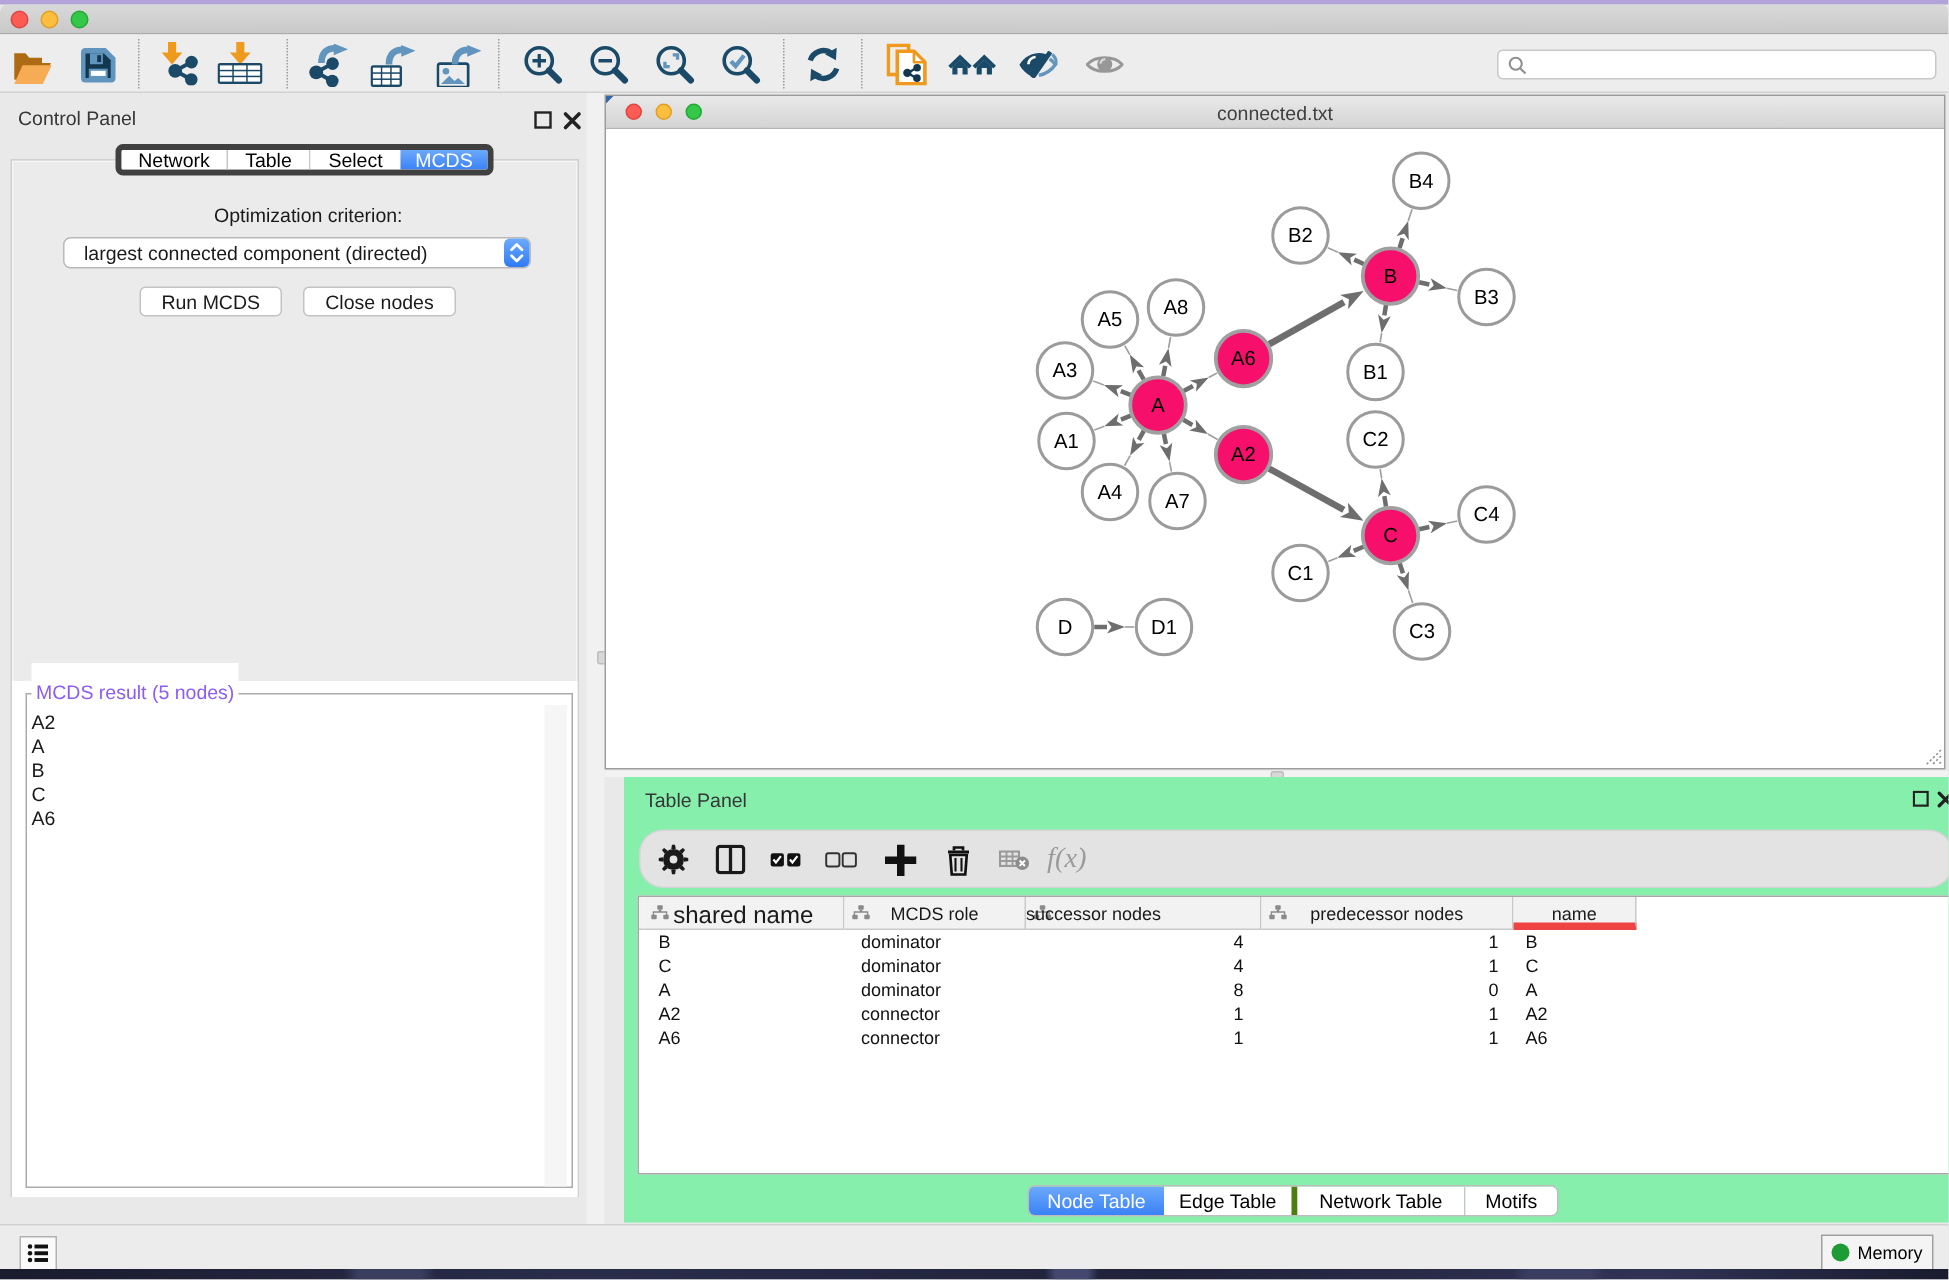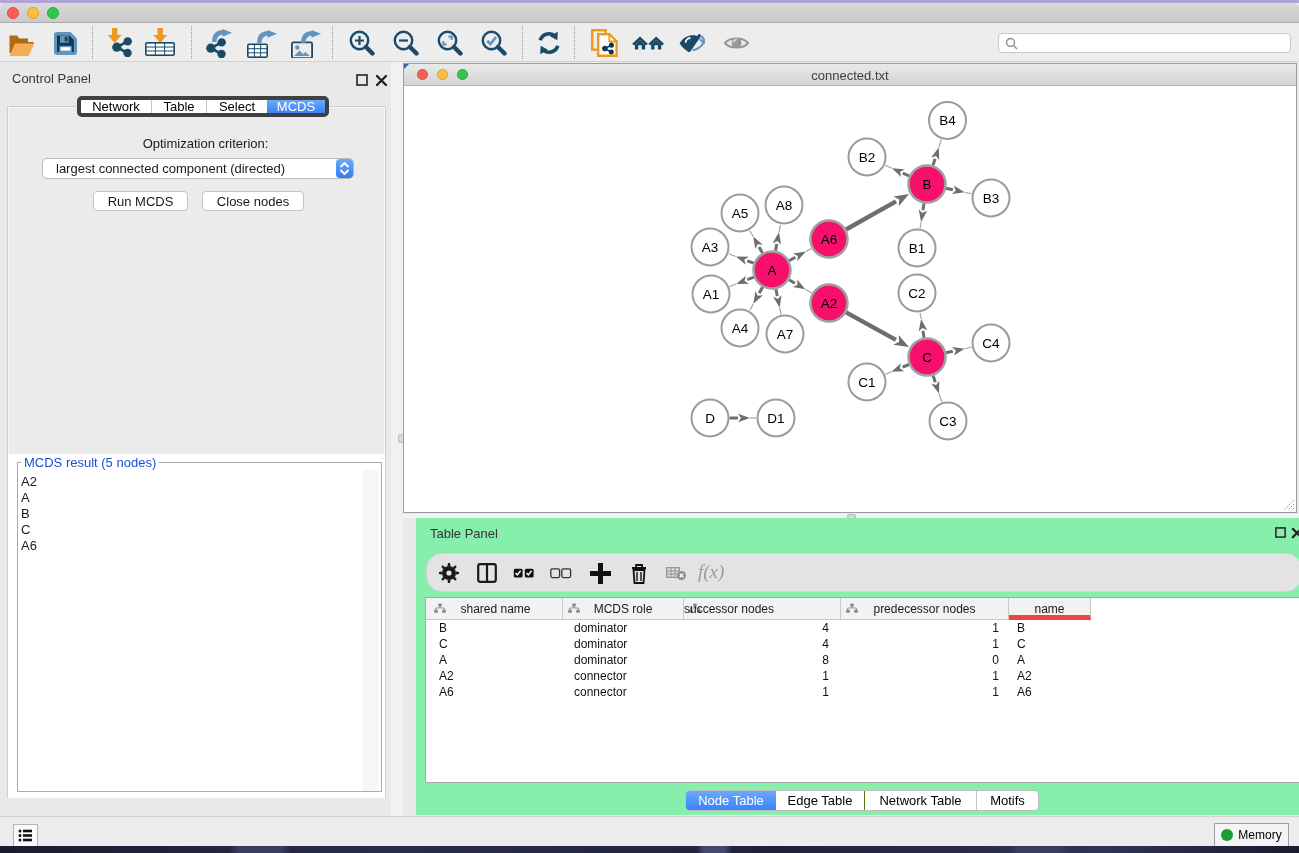--- a/index.html
+++ b/index.html
@@ -208,21 +208,21 @@
         </svg>
     </div>
   </div>
 
   <div class="abs" style="left:16px;top:74px;width:379px;text-align:center;font-size:13px;color:#1a1a1a">Optimization criterion:</div>
 
   <div class="abs" style="left:93px;top:129px;width:95px;height:20px;background:#fff;border:1px solid #c3c3c3;border-radius:4px;font-size:13px;display:flex;align-items:center;justify-content:center;color:#1a1a1a">Run MCDS</div>
   <div class="abs" style="left:202px;top:129px;width:102px;height:20px;background:#fff;border:1px solid #c3c3c3;border-radius:4px;font-size:13px;display:flex;align-items:center;justify-content:center;color:#1a1a1a">Close nodes</div>
 
   <div class="abs" style="left:17px;top:400px;width:365px;height:330px;border:1px solid #ababab"></div>
-  <div class="abs" style="left:21px;top:393px;background:#fff;padding:0 3px;font-size:13px;color:#1d4ed8">MCDS result (5 nodes)</div>
+  <div class="abs" style="left:21px;top:380px;background:#fff;padding:12px 3px;font-size:13px;color:#8b5cf6">MCDS result (5 nodes)</div>
   <div class="abs" style="left:363px;top:408px;width:15px;height:321px;background:#f6f6f6"></div>
   <div class="abs" style="left:21px;top:412px;font-size:13px;color:#1a1a1a;line-height:16px">A2<br>A<br>B<br>C<br>A6</div>
 </div>
 
 <div class="abs" style="left:391px;top:62px;width:12px;height:754px;background:#f1f1f1"></div>
 <div class="abs" style="left:403px;top:514px;width:896px;height:4px;background:#f3f3f3"></div>
 
 <div class="abs" style="left:398px;top:434px;width:7px;height:9px;background:#d8d8d8;border:1px solid #bdbdbd;border-radius:2px"></div>
 <div class="abs" style="left:847px;top:514px;width:9px;height:5px;background:#d8d8d8;border:1px solid #bdbdbd;border-radius:2px"></div>
 
@@ -414,21 +414,21 @@
           <span style="position:absolute;left:5px;top:5px">
             <svg width="12" height="11" viewBox="0 0 12 11" style="vertical-align:-1px">
               <g fill="#8a8a8a">
                 <rect x="4.2" y="0.5" width="3.6" height="3" rx="0.6"></rect>
                 <rect x="0.2" y="6.8" width="3.6" height="3" rx="0.6"></rect>
                 <rect x="8.2" y="6.8" width="3.6" height="3" rx="0.6"></rect>
                 <path d="M5.6 3.5 L5.6 5 L1.6 5 L1.6 7 M6.4 3.5 L6.4 5 L10.4 5 L10.4 7" fill="none" stroke="#8a8a8a" stroke-width="0.9"></path>
               </g>
             </svg>
           </span>
-          <div style="position:absolute;left:0;width:100%;top:4px;text-align:center;font-size:12px;color:#1a1a1a">shared name</div>
+          <div style="position:absolute;left:0;width:100%;top:4px;text-align:center;font-size:16px;color:#1a1a1a">shared name</div>
         </div>
         <div class="abs" style="left:137px;top:0;width:121px;height:22px;background:#f2f2f2;border-right:1px solid #c9c9c9;border-bottom:1px solid #c9c9c9">
           <span style="position:absolute;left:5px;top:5px">
             <svg width="12" height="11" viewBox="0 0 12 11" style="vertical-align:-1px">
               <g fill="#8a8a8a">
                 <rect x="4.2" y="0.5" width="3.6" height="3" rx="0.6"></rect>
                 <rect x="0.2" y="6.8" width="3.6" height="3" rx="0.6"></rect>
                 <rect x="8.2" y="6.8" width="3.6" height="3" rx="0.6"></rect>
                 <path d="M5.6 3.5 L5.6 5 L1.6 5 L1.6 7 M6.4 3.5 L6.4 5 L10.4 5 L10.4 7" fill="none" stroke="#8a8a8a" stroke-width="0.9"></path>
               </g>
@@ -501,21 +501,21 @@
           <span class="abs" style="left:148px;top:1px">connector</span>
           <span class="abs" style="left:330px;top:1px;width:73px;text-align:right">1</span>
           <span class="abs" style="left:500px;top:1px;width:73px;text-align:right">1</span>
           <span class="abs" style="left:591px;top:1px">A6</span>
         </div>
       </div>
   </div>
 
   <div class="abs" style="left:269px;top:272px;height:21px;display:flex;font-size:13px;border-radius:5px;overflow:hidden;border:1px solid #bdbdbd">
     <div style="width:90px;background:linear-gradient(#6ca9fb,#3a82f7);color:#fff;display:flex;align-items:center;justify-content:center">Node Table</div>
-    <div style="width:89px;background:#fff;display:flex;align-items:center;justify-content:center;border-right:1px solid #4d7c0f">Edge Table</div>
+    <div style="width:89px;background:#fff;display:flex;align-items:center;justify-content:center;border-right:4px solid #4d7c0f">Edge Table</div>
     <div style="width:112px;background:#fff;display:flex;align-items:center;justify-content:center;border-right:1px solid #c6c6c6">Network Table</div>
     <div style="width:61px;background:#fff;display:flex;align-items:center;justify-content:center">Motifs</div>
   </div>
 </div>
 
 <div class="abs" style="left:0;top:816px;width:1299px;height:30px;background:#ececec;border-top:1px solid #d2d2d2">
   <div class="abs" style="left:13px;top:7px;width:25px;height:23px;background:#fafafa;border:1px solid #b2b2b2">
     <svg width="23" height="21" viewBox="0 0 23 21">
         <g fill="#111">
           <circle cx="6" cy="6" r="1.5"></circle>

